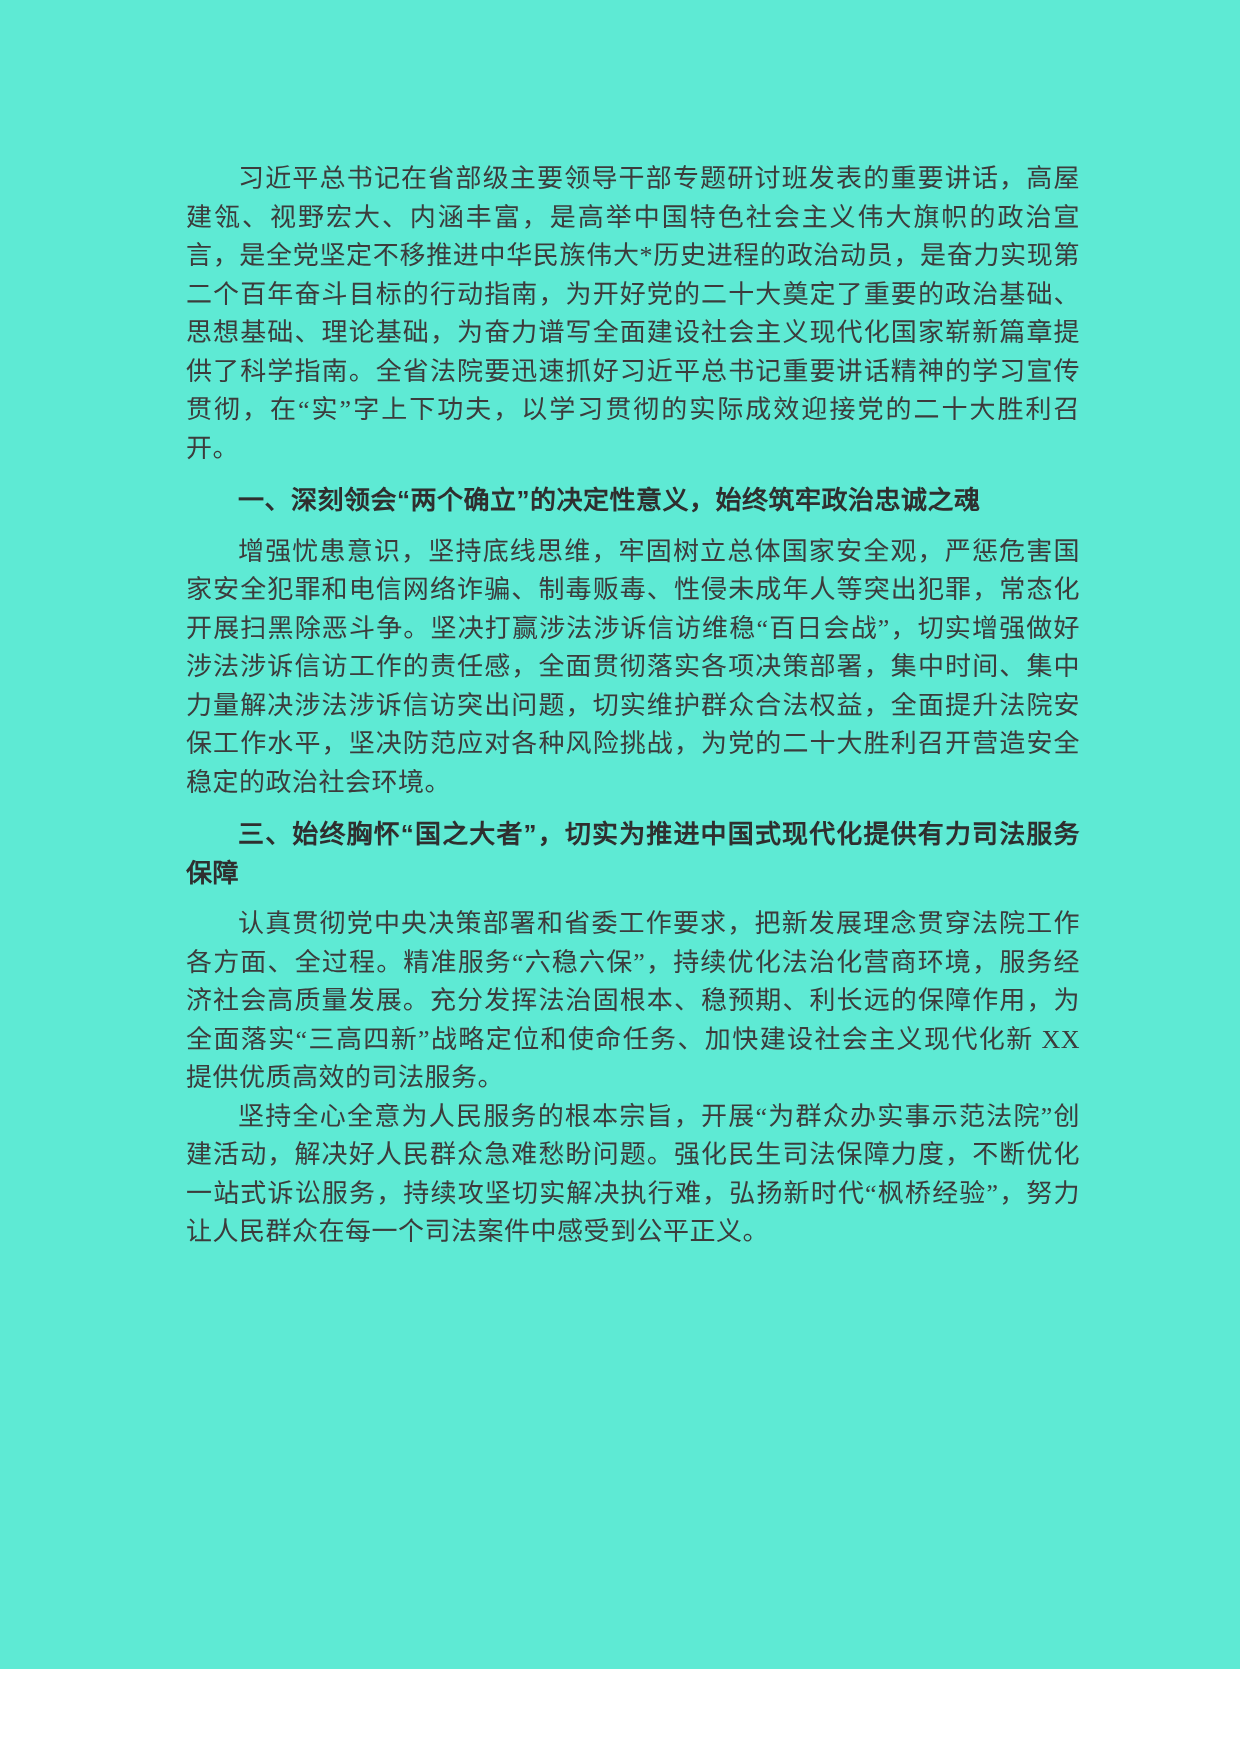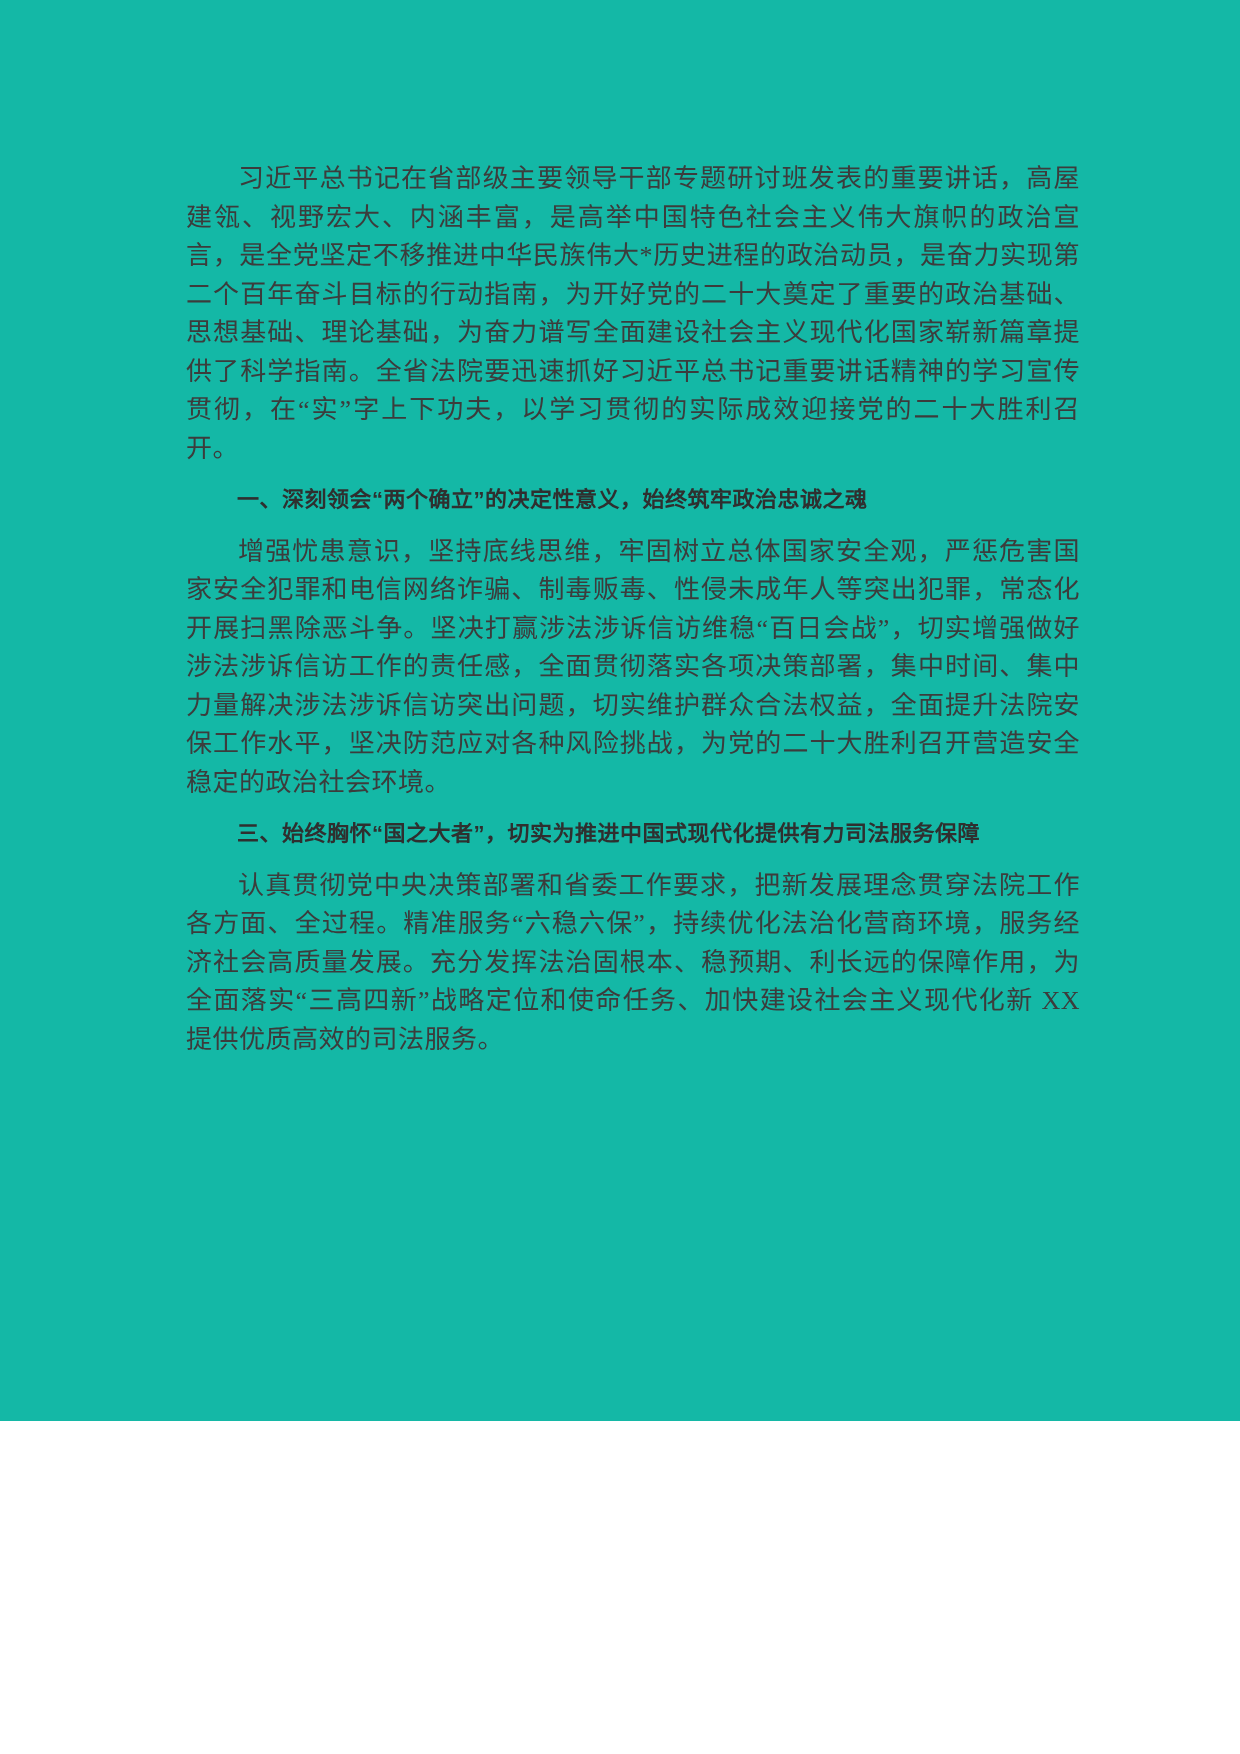--- a/index.html
+++ b/index.html
@@ -3,59 +3,60 @@
 <meta charset="utf-8">
 <style>
   html, body {
     margin: 0;
     padding: 0;
     background: #ffffff;
   }
   .page {
     position: relative;
     width: 1240px;
-    height: 1421px;
+    height: 1669px;
     margin: 0 auto;
-    background: #14b8a6;
+    background: #5eead4;
     box-sizing: border-box;
     padding: 160px 160px 0 186px;
     overflow: hidden;
   }
   .doc {
     font-family: "Liberation Serif", "DejaVu Serif", serif;
     font-size: 26px;
     line-height: 38.5px;
     color: #3c3c3c;
     text-align: justify;
     letter-spacing: 0.5px;
   }
   .para {
     margin: 0;
     text-indent: 2em;
   }
   .heading {
     font-family: "Liberation Sans", "DejaVu Sans", sans-serif;
     font-weight: 700;
-    font-size: 22px;
+    font-size: 26px;
     line-height: 38.5px;
     color: #2f2f2f;
-    margin: 13px 7px;
+    margin: 13px 0;
     text-indent: 2em;
   }
 </style>
 </head>
 <body>
 
 <main class="page">
   <article class="doc">
 
     <p class="para">习近平总书记在省部级主要领导干部专题研讨班发表的重要讲话，高屋建瓴、视野宏大、内涵丰富，是高举中国特色社会主义伟大旗帜的政治宣言，是全党坚定不移推进中华民族伟大*历史进程的政治动员，是奋力实现第二个百年奋斗目标的行动指南，为开好党的二十大奠定了重要的政治基础、思想基础、理论基础，为奋力谱写全面建设社会主义现代化国家崭新篇章提供了科学指南。全省法院要迅速抓好习近平总书记重要讲话精神的学习宣传贯彻，在“实”字上下功夫，以学习贯彻的实际成效迎接党的二十大胜利召开。</p>
 
     <h2 class="heading">一、深刻领会“两个确立”的决定性意义，始终筑牢政治忠诚之魂</h2>
 
     <p class="para">增强忧患意识，坚持底线思维，牢固树立总体国家安全观，严惩危害国家安全犯罪和电信网络诈骗、制毒贩毒、性侵未成年人等突出犯罪，常态化开展扫黑除恶斗争。坚决打赢涉法涉诉信访维稳“百日会战”，切实增强做好涉法涉诉信访工作的责任感，全面贯彻落实各项决策部署，集中时间、集中力量解决涉法涉诉信访突出问题，切实维护群众合法权益，全面提升法院安保工作水平，坚决防范应对各种风险挑战，为党的二十大胜利召开营造安全稳定的政治社会环境。</p>
 
     <h2 class="heading">三、始终胸怀“国之大者”，切实为推进中国式现代化提供有力司法服务保障</h2>
     <p class="para">认真贯彻党中央决策部署和省委工作要求，把新发展理念贯穿法院工作各方面、全过程。精准服务“六稳六保”，持续优化法治化营商环境，服务经济社会高质量发展。充分发挥法治固根本、稳预期、利长远的保障作用，为全面落实“三高四新”战略定位和使命任务、加快建设社会主义现代化新 XX 提供优质高效的司法服务。</p>
 
+    <p class="para">坚持全心全意为人民服务的根本宗旨，开展“为群众办实事示范法院”创建活动，解决好人民群众急难愁盼问题。强化民生司法保障力度，不断优化一站式诉讼服务，持续攻坚切实解决执行难，弘扬新时代“枫桥经验”，努力让人民群众在每一个司法案件中感受到公平正义。</p>
 
   </article>
 </main>
 
 </body></html>

